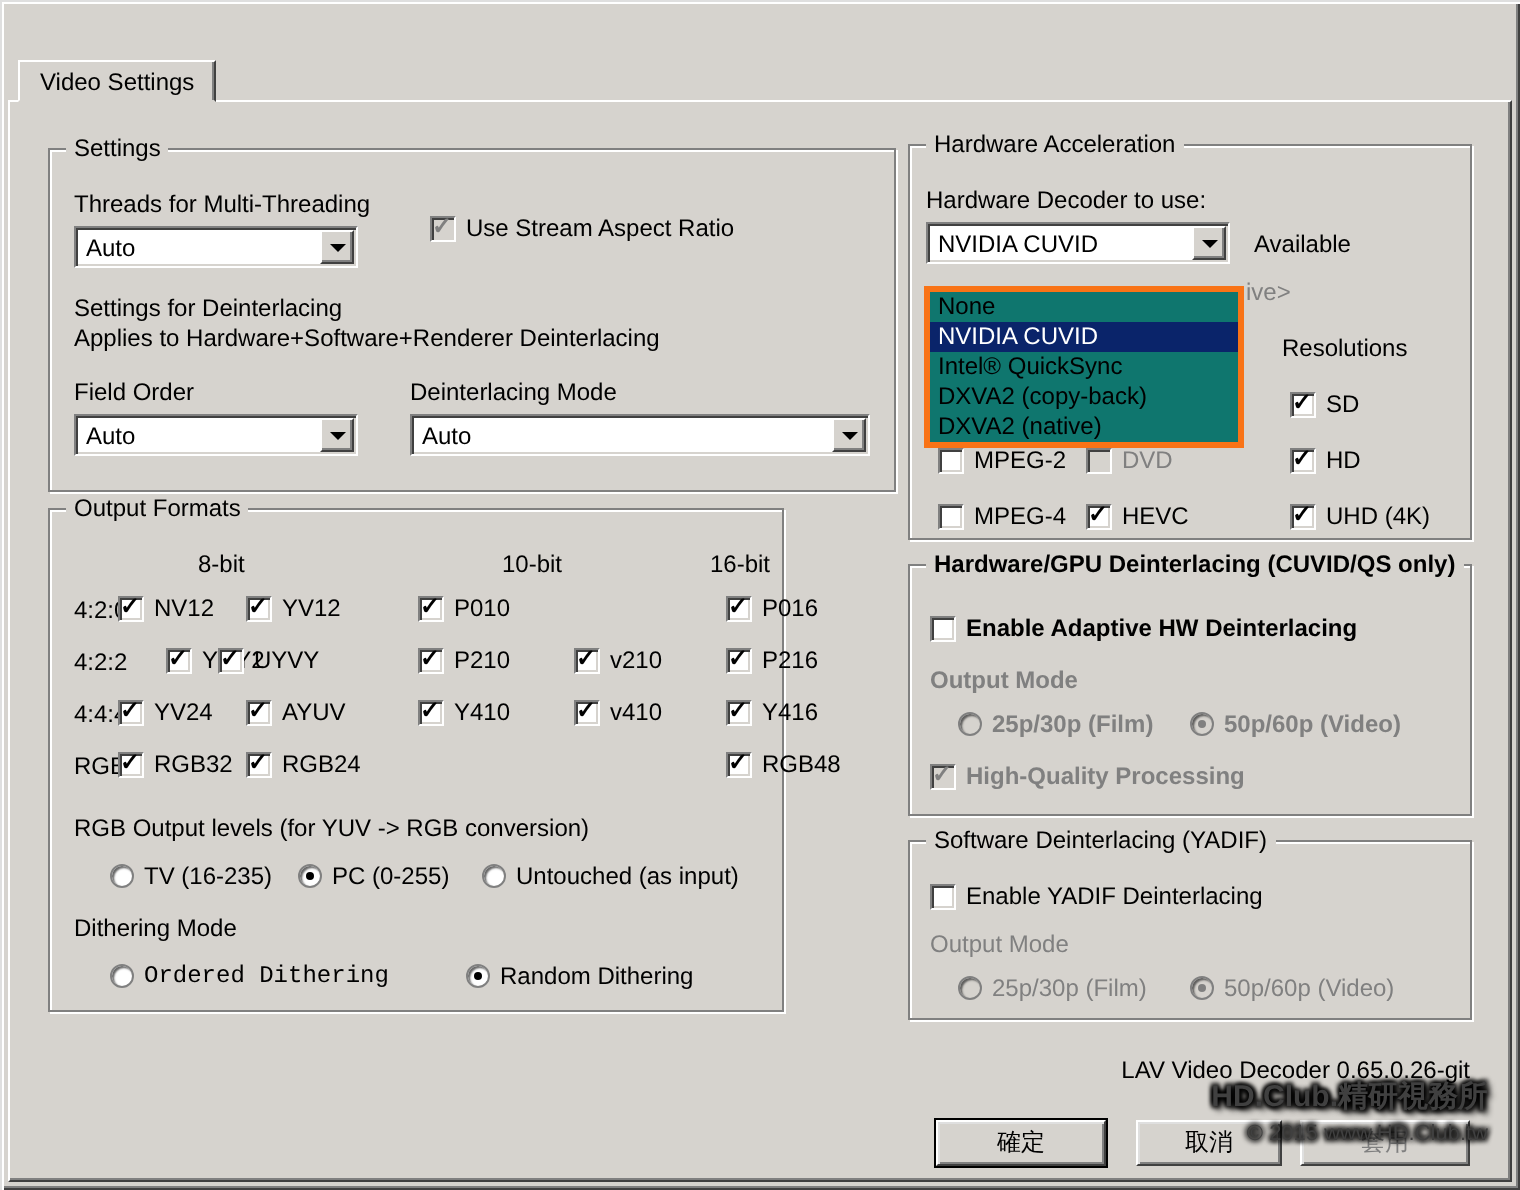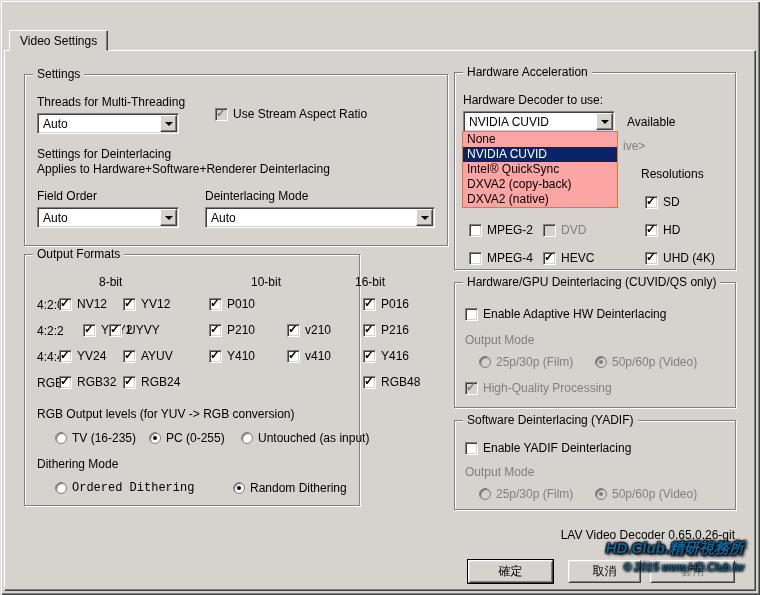--- a/index.html
+++ b/index.html
@@ -65,33 +65,33 @@
   .box.dis{background:#d6d3ce;}
   .box.dis.checked::after{color:#808080;}
   .rdot{
     width:12px;height:12px;border-radius:50%;background:#fff;border:1px solid #808080;
     box-shadow:inset 1px 1px 1px rgba(64,64,64,.8);
     flex:none;position:relative;box-sizing:border-box;
   }
   .rdot.sel::after{content:"";position:absolute;left:3px;top:3px;width:4px;height:4px;border-radius:50%;background:#000;}
   .rdot.dis{background:#d6d3ce;}
   .rdot.dis.sel::after{background:#808080;}
-  .ddlist{position:absolute;left:462px;top:131px;width:154px;background:#fca5a5;border:1px solid #f97316;z-index:20;}
+  .ddlist{position:absolute;left:462px;top:143px;width:154px;background:#0f766e;border:3px solid #f97316;z-index:20;}
   .dditem{height:15px;line-height:15px;padding-left:4px;white-space:nowrap;}
   .dditem.sel{background:#0a246a;color:#fff;}
   .btn{
     position:absolute;top:560px;height:23px;background:#d6d3ce;
     border:1px solid;border-color:#fff #404040 #404040 #fff;
     box-shadow:inset 1px 1px 0 #dfdfdf, inset -1px -1px 0 #808080;
     display:flex;align-items:center;justify-content:center;box-sizing:border-box;
   }
   .btn.default{outline:1px solid #000;}
   .btn.dis{color:#808080;}
   .version{position:absolute;left:454px;top:528px;width:281px;text-align:right;}
-  .watermark{position:absolute;right:16px;top:539px;text-align:right;color:#0369a1;z-index:30;font-style:italic;}
+  .watermark{position:absolute;right:16px;top:539px;text-align:right;color:#404040;z-index:30;}
   .wm1{font-size:15px;font-weight:bold;
        text-shadow:1px 1px 2px #000,-1px -1px 2px #000,1px -1px 2px #000,-1px 1px 2px #000,2px 2px 3px #000;}
   .wm2{font-size:11px;margin-top:3px;
        text-shadow:1px 1px 2px #000,-1px -1px 2px #000,1px -1px 2px #000,-1px 1px 2px #000;}
 </style>
 </head>
 <body>
 
 <div class="window">
 
@@ -125,21 +125,21 @@
         </span>
     </div>
     <div class="combo" style="left:180px;top:132px;width:230px;">
       <span class="combo-text">Auto</span>
       <span class="combo-btn">
           <span class="arr"></span>
         </span>
     </div>
   </div>
 
-  <div class="group" style="left:24px;top:254px;width:336px;height:252px;">
+  <div class="group" style="left:24px;top:254px;width:368px;height:252px;">
     <span class="legend">Output Formats</span>
     <span class="lbl" style="left:74px;top:20px;">8-bit</span>
     <span class="lbl" style="left:226px;top:20px;">10-bit</span>
     <span class="lbl" style="left:330px;top:20px;">16-bit</span>
 
     <span class="lbl" style="left:12px;top:43px;">4:2:0</span>
     <div class="cb" style="left:34px;top:42px;">
         <span class="box checked"></span>
         <span>NV12</span>
       </div>
@@ -285,21 +285,21 @@
   </div>
 
   <div class="ddlist">
     <div class="dditem">None</div>
     <div class="dditem sel">NVIDIA CUVID</div>
     <div class="dditem">Intel® QuickSync</div>
     <div class="dditem">DXVA2 (copy-back)</div>
     <div class="dditem">DXVA2 (native)</div>
   </div>
 
-  <div class="group" style="left:454px;top:282px;width:282px;height:126px;">
+  <div class="group" style="left:454px;top:282px;width:282px;height:126px;font-weight:bold;">
     <span class="legend">Hardware/GPU Deinterlacing (CUVID/QS only)</span>
     <div class="cb" style="left:10px;top:24px;">
       <span class="box"></span>
       <span>Enable Adaptive HW Deinterlacing</span>
     </div>
     <span class="lbl gray" style="left:10px;top:50px;">Output Mode</span>
     <div class="rb gray" style="left:24px;top:72px;">
         <span class="rdot dis"></span>
         <span>25p/30p (Film)</span>
       </div>

